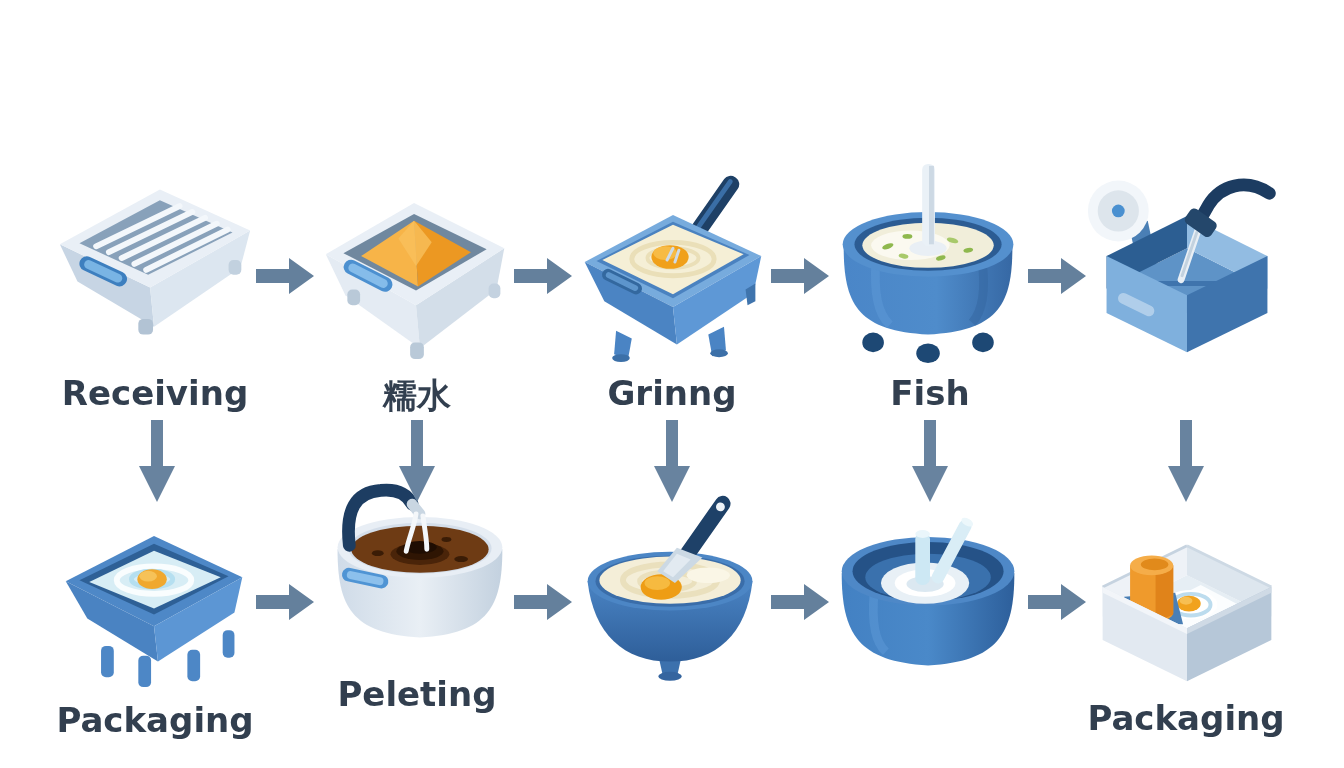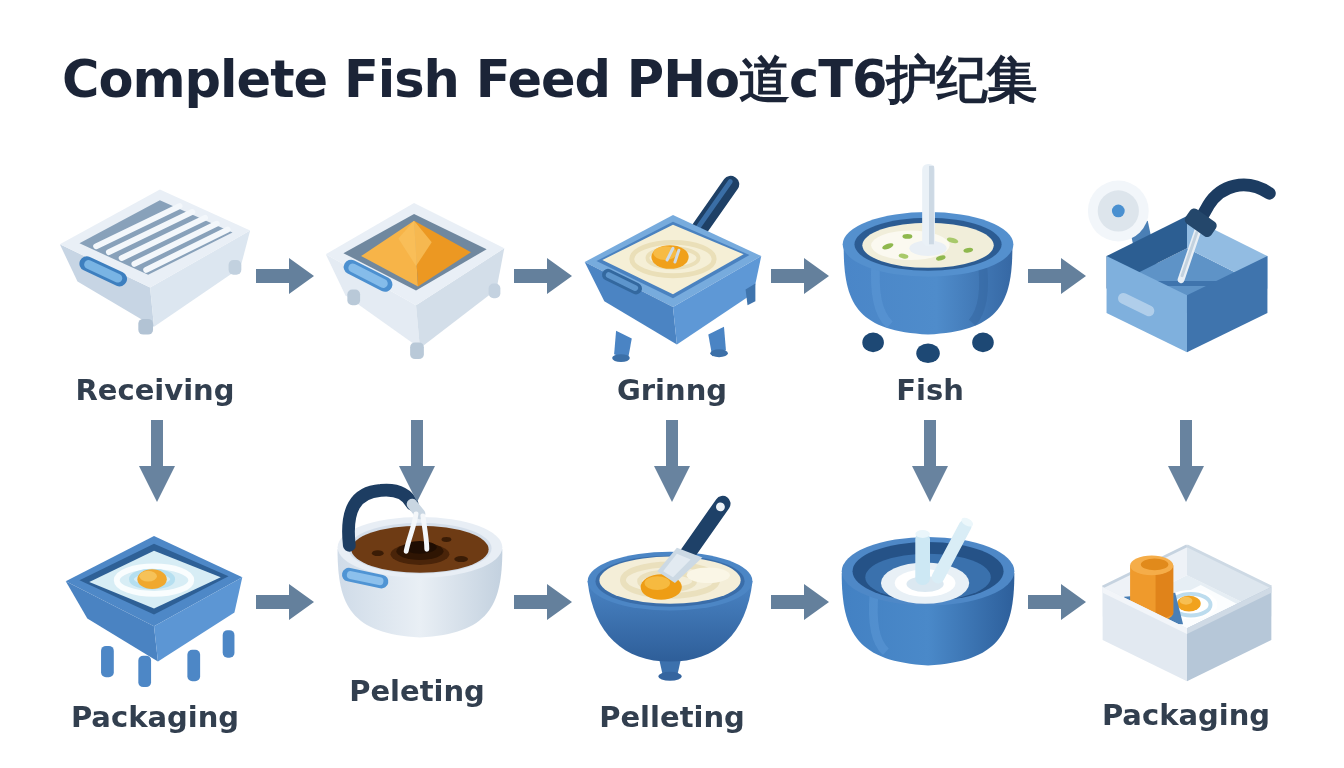--- a/index.html
+++ b/index.html
@@ -10,32 +10,31 @@
   .title{
     position:absolute;left:62px;top:46px;margin:0;
     font-size:51px;font-weight:800;letter-spacing:-1px;color:#1b2437;white-space:nowrap;
   }
   .station{position:absolute;width:240px;height:270px;}
   .icon-wrap{position:absolute;top:0;left:0;width:240px;height:212px;
     display:flex;align-items:center;justify-content:center;}
   .icon-wrap svg{width:226px;height:206px;}
   .label{
     position:absolute;top:218px;left:0;width:240px;text-align:center;
-    font-size:29px;font-weight:700;color:#323f4f;white-space:nowrap;
+    font-size:34px;font-weight:700;color:#323f4f;white-space:nowrap;
   }
   .arrow-right{position:absolute;width:60px;height:40px;}
   .arrow-down{position:absolute;width:40px;height:84px;}
   .arrow-right svg,.arrow-down svg{width:100%;height:100%;display:block;}
 </style>
 </head>
 <body>
 
 <div class="canvas">
 
-  <h1 class="title">Complete Fish Feed PHo道cT6护纪集</h1>
 
   <div class="station" style="left:35px;top:155px">
     <div class="icon-wrap">
       <svg viewBox="0 0 230 210">
         <polygon points="18,88 110,132 114,172 36,126" fill="#c7d5e4"></polygon>
         <polygon points="110,132 212,74 202,112 114,172" fill="#dce6f0"></polygon>
         <rect x="98" y="164" width="15" height="16" rx="5" fill="#b2c3d4"></rect>
         <rect x="190" y="104" width="13" height="15" rx="5" fill="#c2d1df"></rect>
         <polygon points="18,88 120,32 212,74 110,132" fill="#e9eff6"></polygon>
         <polygon points="38,87 120,43 194,76 108,119" fill="#88a1ba"></polygon>
@@ -67,20 +66,21 @@
         <polygon points="40,97 112,57 186,93 114,135" fill="#70889f"></polygon>
         <polygon points="58,100 112,64 116,131" fill="#f7b448"></polygon>
         <polygon points="112,64 170,96 116,131" fill="#ec9822"></polygon>
         <polygon points="96,82 112,64 130,86 114,110" fill="#f9c05c" opacity="0.8"></polygon>
         <g transform="rotate(27 64 120)">
           <rect x="38" y="112" width="54" height="15" rx="7.5" fill="#4c90d0"></rect>
           <rect x="43" y="115" width="44" height="9" rx="4.5" fill="#85bcea"></rect>
         </g>
       </svg>
     </div>
+    <div class="label">糯水</div>
   </div>
 
   <div class="station" style="left:552px;top:155px">
     <div class="icon-wrap">
       <svg viewBox="0 0 230 210">
         <g transform="rotate(35 130 90)">
           <rect x="122" y="4" width="17" height="92" rx="8" fill="#1e4066"></rect>
           <rect x="126" y="8" width="5" height="82" rx="2.5" fill="#3a6ea6"></rect>
         </g>
         <polygon points="26,106 116,58 206,100 116,152" fill="#77abdd"></polygon>
@@ -247,21 +247,20 @@
         <ellipse cx="104" cy="104" rx="21" ry="13" fill="#ee9d15"></ellipse>
         <ellipse cx="100" cy="100" rx="13" ry="7" fill="#f6ba40"></ellipse>
         <g transform="rotate(35 138 60)">
           <rect x="130" y="2" width="16" height="80" rx="8" fill="#1e4168"></rect>
           <circle cx="138" cy="14" r="4.5" fill="#eef3f8"></circle>
         </g>
         <polygon points="100,88 120,64 146,74 118,100" fill="#ccd9e4"></polygon>
         <polygon points="106,88 120,70 134,76 116,94" fill="#e2eaf1"></polygon>
       </svg>
     </div>
-    <div class="label">Pelleting</div>
   </div>
 
   <div class="station" style="left:810px;top:482px">
     <div class="icon-wrap">
       <svg viewBox="0 0 230 210">
         <defs>
           <linearGradient id="g-cool" x1="0" y1="0" x2="1" y2="0">
             <stop offset="0" stop-color="#4381c3"></stop>
               <stop offset="0.5" stop-color="#4a89c9"></stop>
               <stop offset="1" stop-color="#2d5f9b"></stop>

